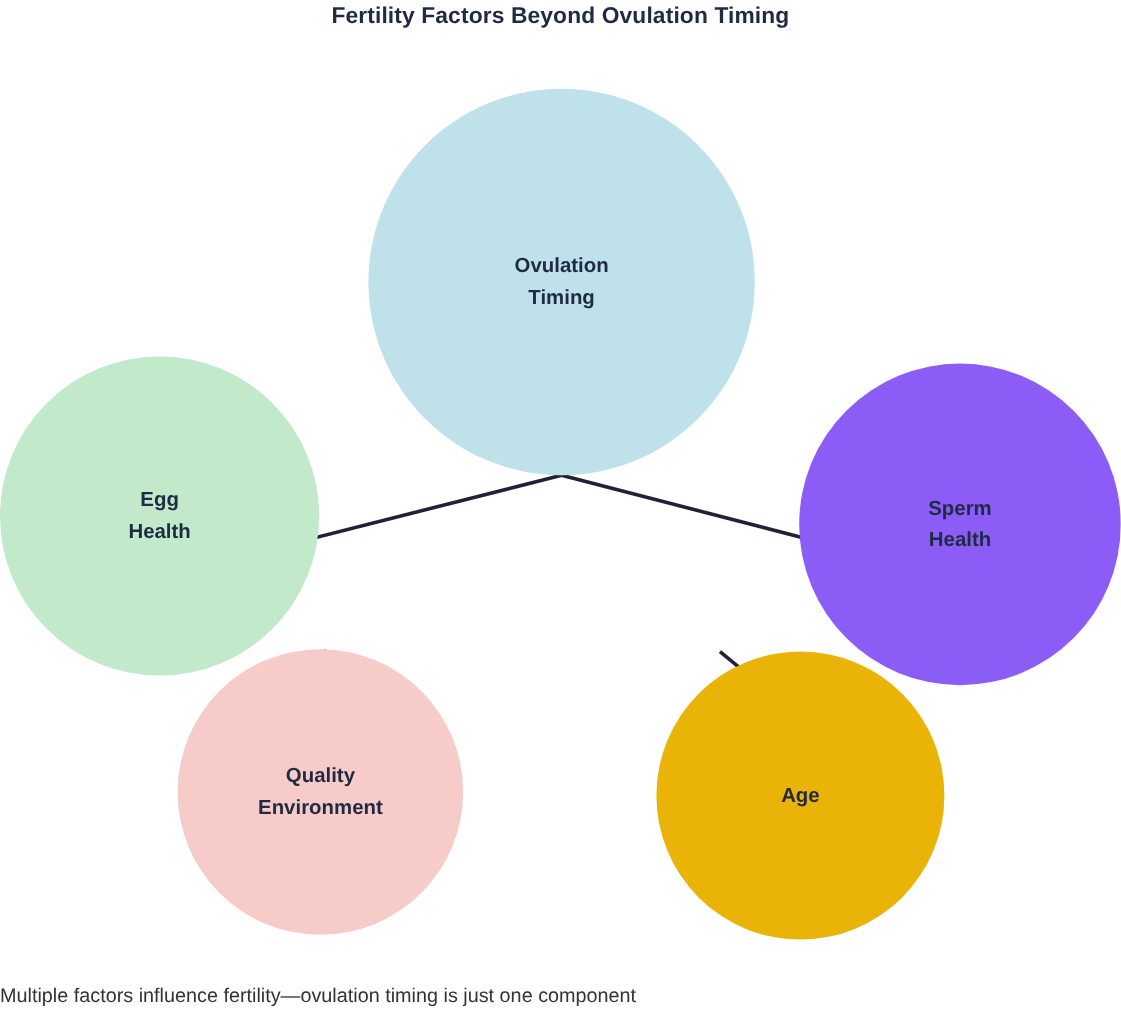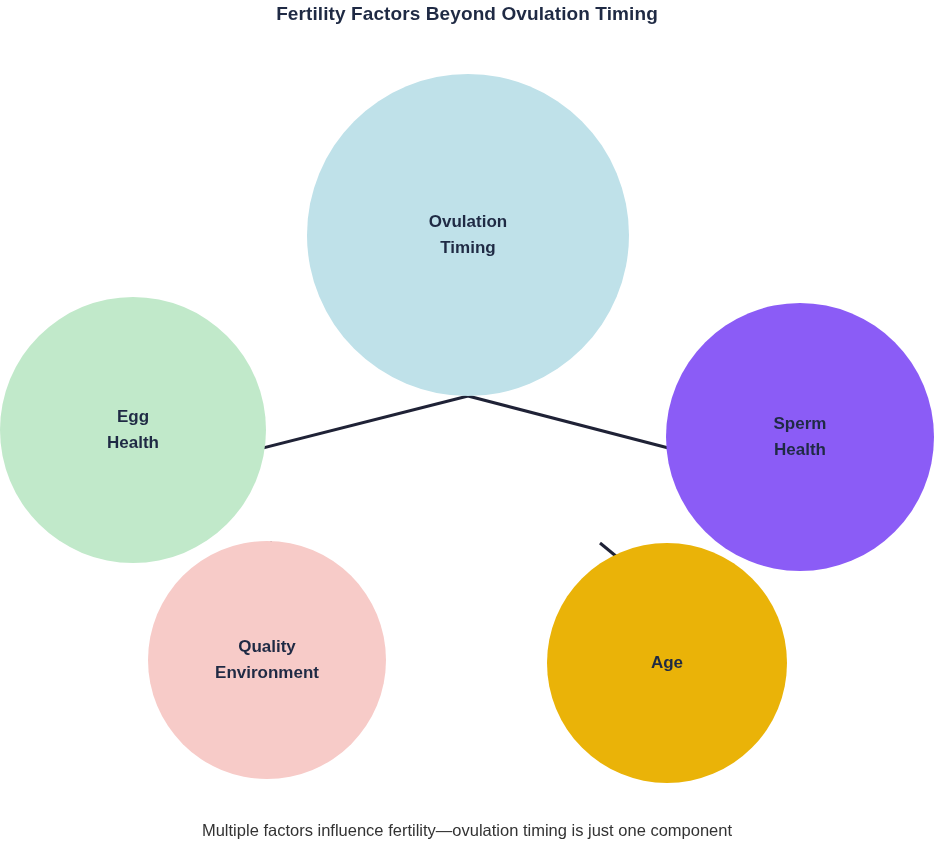--- a/index.html
+++ b/index.html
@@ -59,21 +59,20 @@
     line-height: 26px;
     white-space: pre-line;
     pointer-events: none;
     user-select: none;
   }
   .caption {
     position: absolute;
     left: 0;
     top: 818px;
     width: 934px;
-    text-align: center;
     font-size: 16.5px;
     font-weight: normal;
     color: #333333;
     line-height: 24px;
   }
 </style>
 </head>
 <body>
 
 <div id="canvas">

